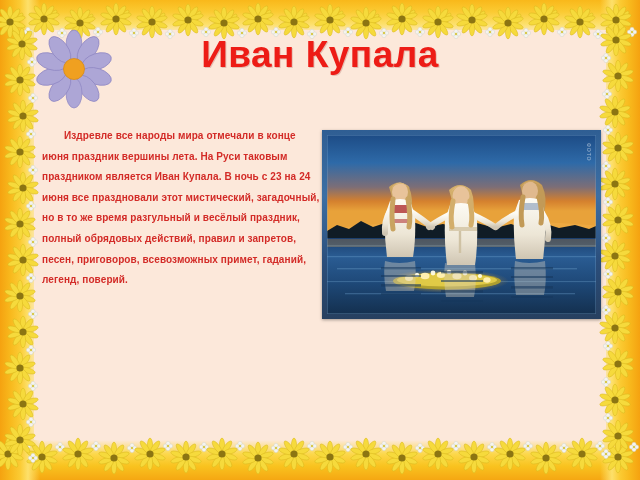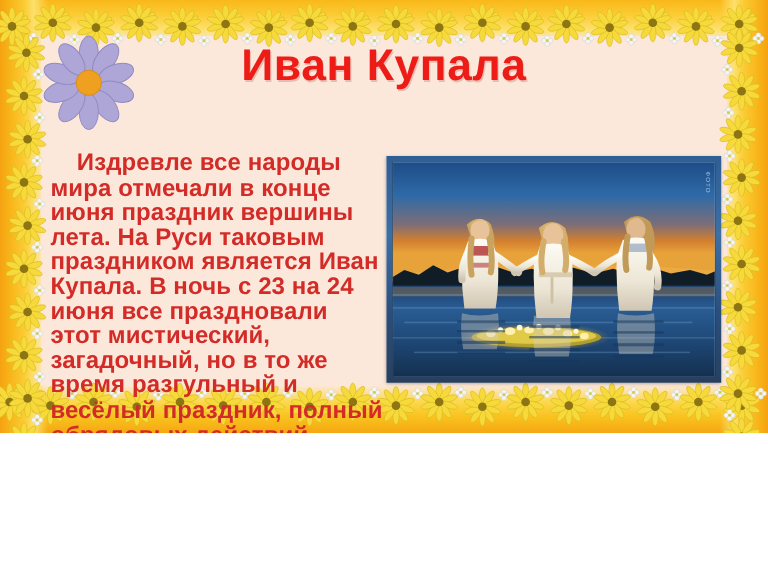--- a/index.html
+++ b/index.html
@@ -7,21 +7,21 @@
     padding: 0;
     background: #ffffff;
   }
   body {
     font-family: "Liberation Sans", sans-serif;
   }
 
   #slide {
     position: relative;
     width: 640px;
-    height: 361px;
+    height: 480px;
     overflow: hidden;
     background: #bef264;
   }
 
   
   .frame-outer {
     position: absolute;
     inset: 0;
     background:
       linear-gradient(to right,
@@ -75,21 +75,21 @@
     width: 82px;
     height: 82px;
   }
 
   
   .body-text {
     position: absolute;
     left: 42px;
     top: 126px;
     width: 278px;
-    font-size: 20px;
+    font-size: 10px;
     font-weight: bold;
     line-height: 20.6px;
     color: #D32B27;
     text-indent: 22px;
     text-align: left;
     letter-spacing: 0.1px;
   }
 
   
   .photo-wrap {

